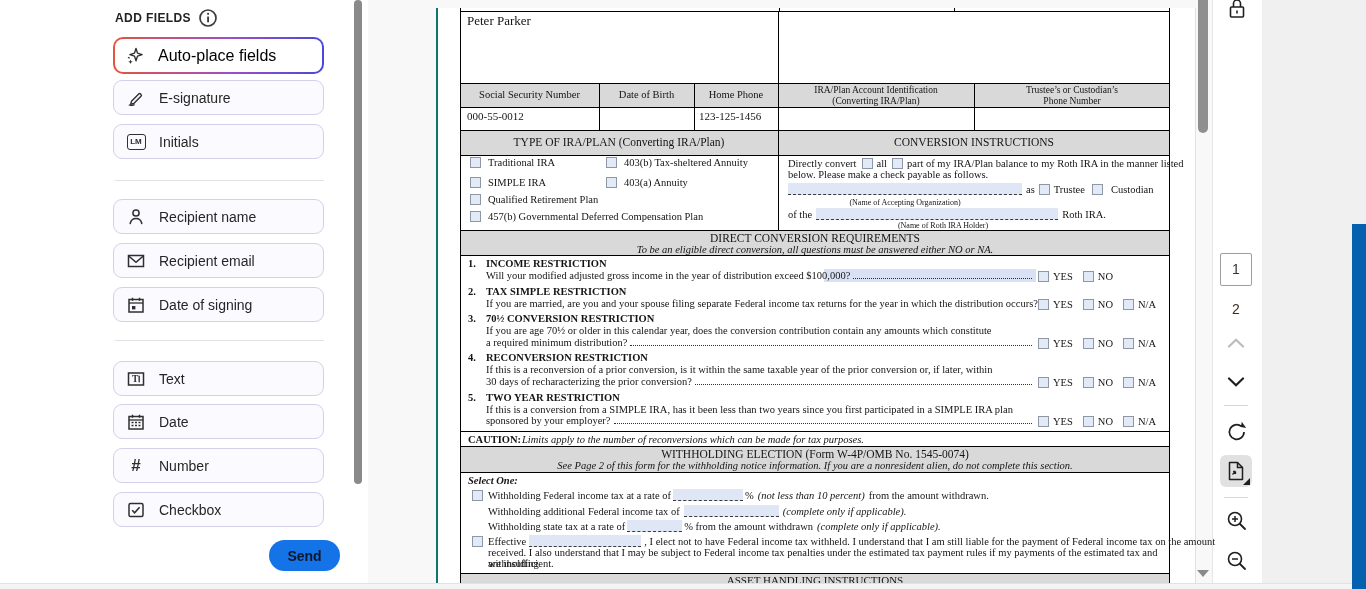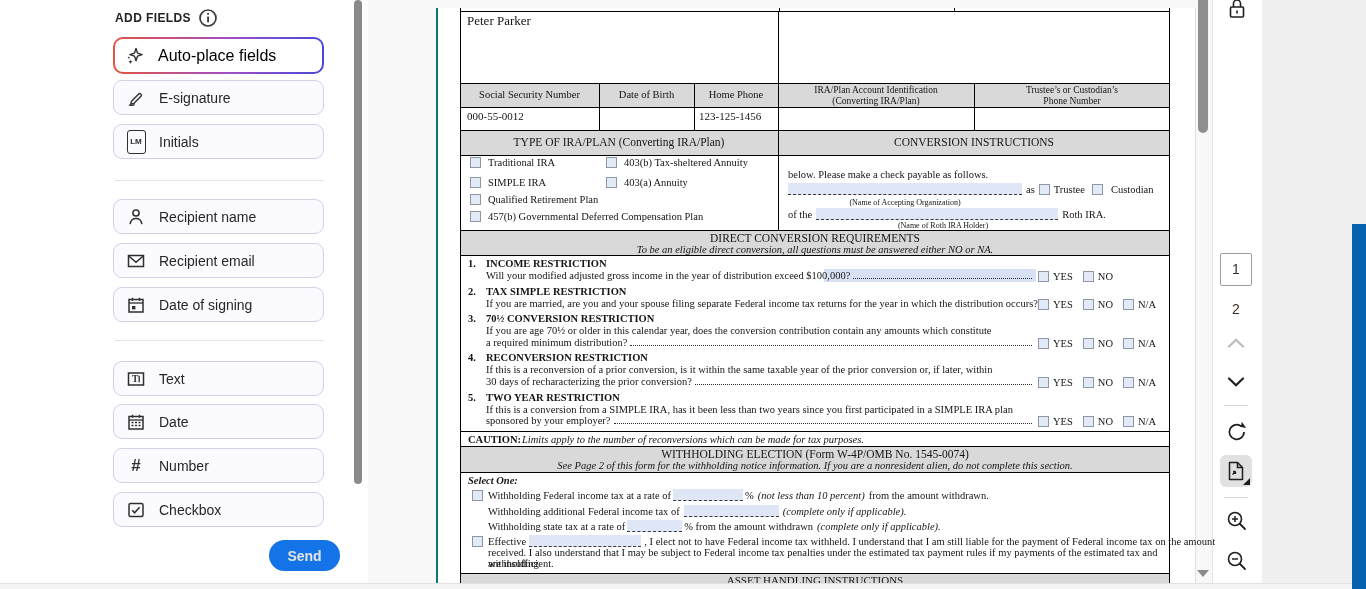--- a/index.html
+++ b/index.html
@@ -10,22 +10,22 @@
 #sidebar{position:absolute;left:0;top:0;width:368px;height:589px;background:#fff;z-index:6}
 .sb-title{position:absolute;left:115px;top:8px;font-size:12px;font-weight:bold;letter-spacing:.4px;color:#222;display:flex;align-items:center;gap:7px}
 .sb-btn{position:absolute;left:113px;width:211px;height:35px;border:1px solid #d6cfea;border-radius:9px;background:#fbfaff;display:flex;align-items:center;gap:13px;padding-left:12px;cursor:pointer}
 .sb-btn .lbl{font-size:14px;color:#262626}
 .sb-grad{position:absolute;left:113px;width:211px;height:37px;border-radius:10px;padding:2px;background:linear-gradient(90deg,#e2553f,#a04ec6 55%,#4749d8)}
 .sb-grad .inner{width:100%;height:100%;border-radius:8px;background:#fff;display:flex;align-items:center;gap:13px;padding-left:10px}
 .sb-div{position:absolute;left:115px;width:209px;height:1px;background:#e3e3e3}
 .icn{width:20px;height:20px;flex:none;display:flex;align-items:center;justify-content:center}
 #sb-scroll{position:absolute;left:354px;top:0;width:8px;height:484px;background:#8a8a8a;border-radius:4px}
 #sb-footer{position:absolute;left:0;top:527px;width:368px;height:56px;background:#fff}
-#send-btn{position:absolute;left:269px;top:13px;width:71px;height:31px;border:none;border-radius:16px;background:#1473e6;color:#e5e5e5;font-weight:bold;font-size:14px;font-family:"Liberation Sans",sans-serif;cursor:pointer}
-.badge{width:19px;height:24px;border:1.6px solid #2f2f2f;border-radius:3px;font-size:8px;font-weight:bold;display:flex;align-items:center;justify-content:center;color:#2f2f2f}
+#send-btn{position:absolute;left:269px;top:13px;width:71px;height:31px;border:none;border-radius:16px;background:#1473e6;color:#0f172a;font-weight:bold;font-size:14px;font-family:"Liberation Sans",sans-serif;cursor:pointer}
+.badge{width:19px;height:16px;border:1.6px solid #2f2f2f;border-radius:3px;font-size:8px;font-weight:bold;display:flex;align-items:center;justify-content:center;color:#2f2f2f}
 .hashg{font-size:17px;color:#2f2f2f;font-weight:bold;line-height:1}
 
 #canvas{position:absolute;left:368px;top:0;width:844px;height:589px;background:#f8f8f8}
 #page{position:absolute;left:68px;top:8px;width:760px;height:589px;background:#fff;border-left:2px solid #0f766e;border-right:1px solid #e0e0e0}
 #form{position:absolute;left:22px;top:0;width:710px;height:589px;font-family:"Liberation Serif","DejaVu Serif",serif;color:#141414;font-size:10.5px}
 .hl{position:absolute;height:1px;background:#000;left:0;width:710px}
 .vl{position:absolute;width:1px;background:#000}
 .band{position:absolute;left:1px;width:708px;background:#d9d9d9;text-align:center}
 .bt{font-weight:normal;font-size:11.5px}
 .bi{font-style:italic;font-size:10.5px}
@@ -221,20 +221,27 @@
         </div>
       <div class="qline" style="left:10px;top:186px">
           <span class="fcb"></span>
           <span style="margin-left:7px">Qualified Retirement Plan</span>
         </div>
       <div class="qline" style="left:10px;top:203px">
           <span class="fcb"></span>
           <span style="margin-left:7px">457(b) Governmental Deferred Compensation Plan</span>
         </div>
 
+      <div class="qline" style="left:328px;top:150px">
+          <span>Directly convert</span>
+          <span class="fcb" style="margin:0 4px 0 5px"></span>
+          <span>all</span>
+          <span class="fcb" style="margin:0 4px 0 5px"></span>
+          <span>part of my IRA/Plan balance to my Roth IRA in the manner listed</span>
+        </div>
       <div class="abs" style="left:328px;top:161px;font-size:10.5px">below. Please make a check payable as follows.</div>
       <div class="qline" style="left:328px;top:175px">
           <span class="blank" style="width:234px"></span>
           <span style="margin:0 4px">as</span>
           <span class="fcb"></span>
           <span style="margin:0 7px 0 4px">Trustee</span>
           <span class="fcb"></span>
           <span style="margin-left:8px">Custodian</span>
         </div>
       <div class="cap" style="left:328px;top:190px;width:234px">(Name of Accepting Organization)</div>

